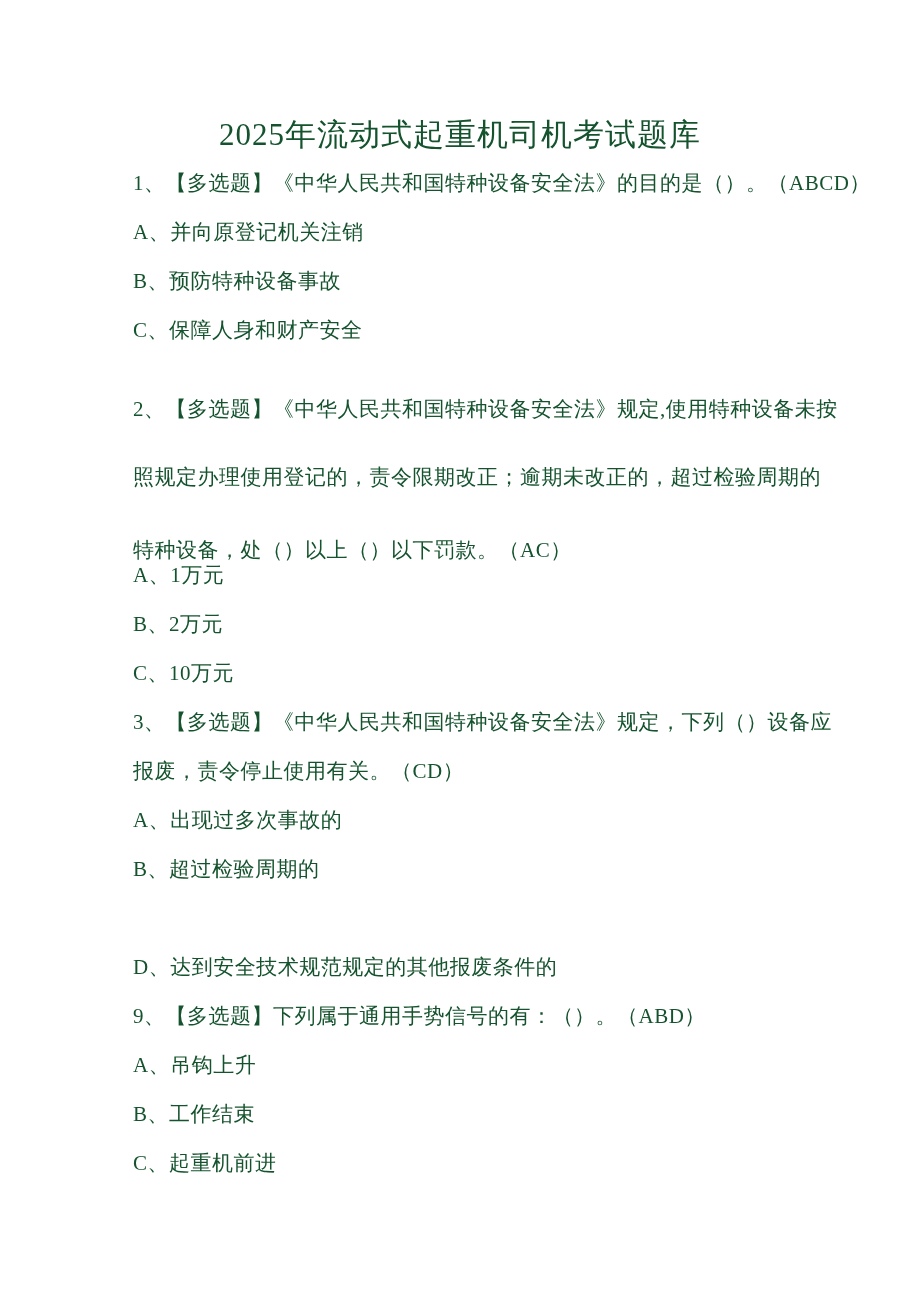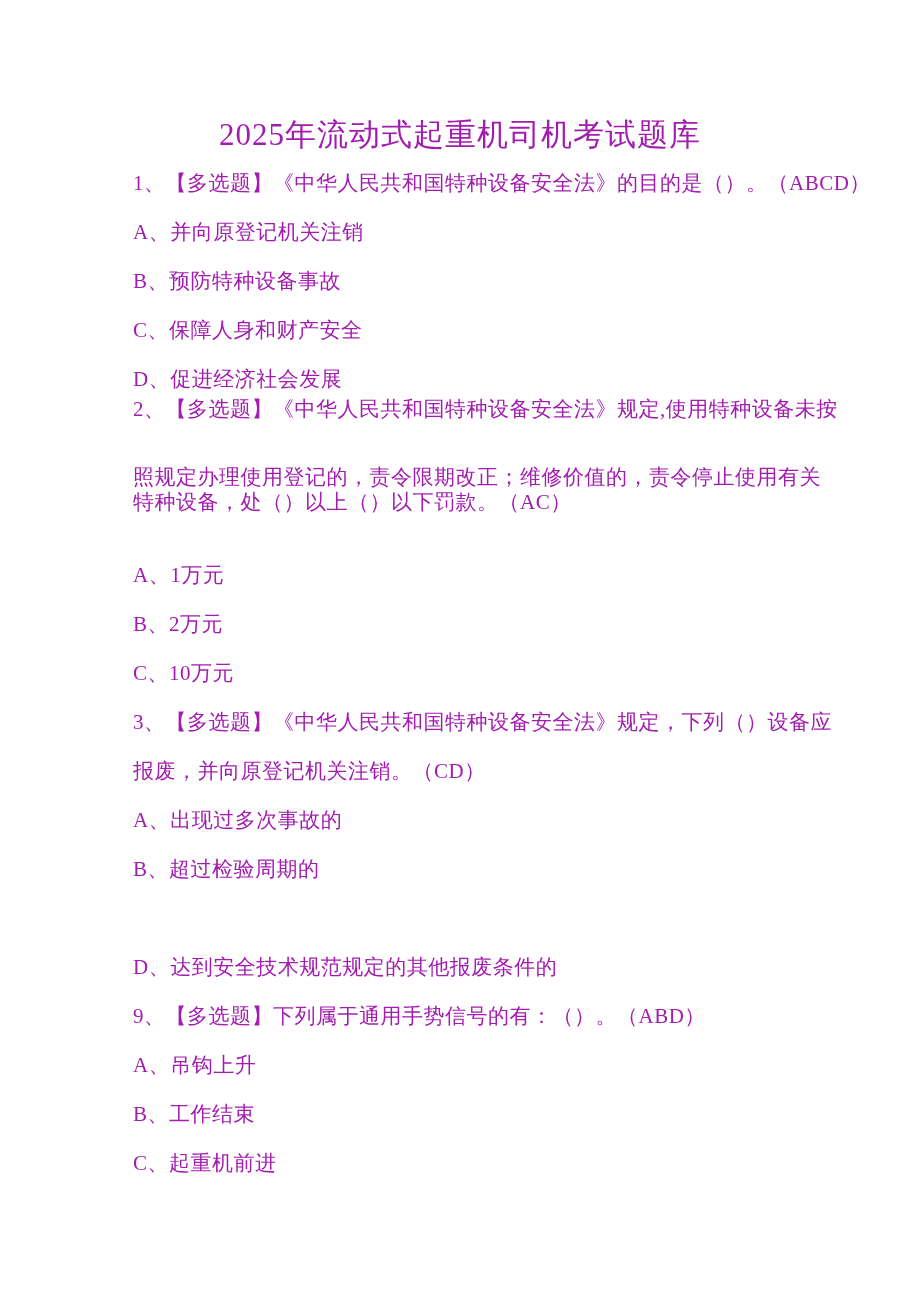--- a/index.html
+++ b/index.html
@@ -7,21 +7,21 @@
     padding: 0;
     background: #ffffff;
   }
   .page {
     position: relative;
     width: 920px;
     height: 1301px;
     background: #ffffff;
     overflow: hidden;
     font-family: "Liberation Serif", "DejaVu Serif", serif;
-    color: #a21caf;
+    color: #14532d;
   }
   .doc-title {
     position: absolute;
     left: 0;
     top: 116px;
     width: 920px;
     text-align: center;
     font-size: 31px;
     line-height: 38px;
     letter-spacing: 1px;
@@ -41,31 +41,30 @@
 <body>
 
 <div class="page">
 
   <div class="doc-title">2025年流动式起重机司机考试题库</div>
 
   <div class="line" style="top:170px">1、【多选题】《中华人民共和国特种设备安全法》的目的是（）。（ABCD）</div>
   <div class="line" style="top:219px">A、并向原登记机关注销</div>
   <div class="line" style="top:268px">B、预防特种设备事故</div>
   <div class="line" style="top:317px">C、保障人身和财产安全</div>
-  <div class="line" style="top:366px">D、促进经济社会发展</div>
 
   <div class="line" style="top:396px">2、【多选题】《中华人民共和国特种设备安全法》规定,使用特种设备未按</div>
-  <div class="line" style="top:464px">照规定办理使用登记的，责令限期改正；维修价值的，责令停止使用有关</div>
-  <div class="line" style="top:489px">特种设备，处（）以上（）以下罚款。（AC）</div>
+  <div class="line" style="top:464px">照规定办理使用登记的，责令限期改正；逾期未改正的，超过检验周期的</div>
+  <div class="line" style="top:537px">特种设备，处（）以上（）以下罚款。（AC）</div>
   <div class="line" style="top:562px">A、1万元</div>
   <div class="line" style="top:611px">B、2万元</div>
   <div class="line" style="top:660px">C、10万元</div>
 
   <div class="line" style="top:709px">3、【多选题】《中华人民共和国特种设备安全法》规定，下列（）设备应</div>
-  <div class="line" style="top:758px">报废，并向原登记机关注销。（CD）</div>
+  <div class="line" style="top:758px">报废，责令停止使用有关。（CD）</div>
   <div class="line" style="top:807px">A、出现过多次事故的</div>
   <div class="line" style="top:856px">B、超过检验周期的</div>
   <div class="line" style="top:954px">D、达到安全技术规范规定的其他报废条件的</div>
 
   <div class="line" style="top:1003px">9、【多选题】下列属于通用手势信号的有：（）。（ABD）</div>
   <div class="line" style="top:1052px">A、吊钩上升</div>
   <div class="line" style="top:1101px">B、工作结束</div>
   <div class="line" style="top:1150px">C、起重机前进</div>
 
 </div>

